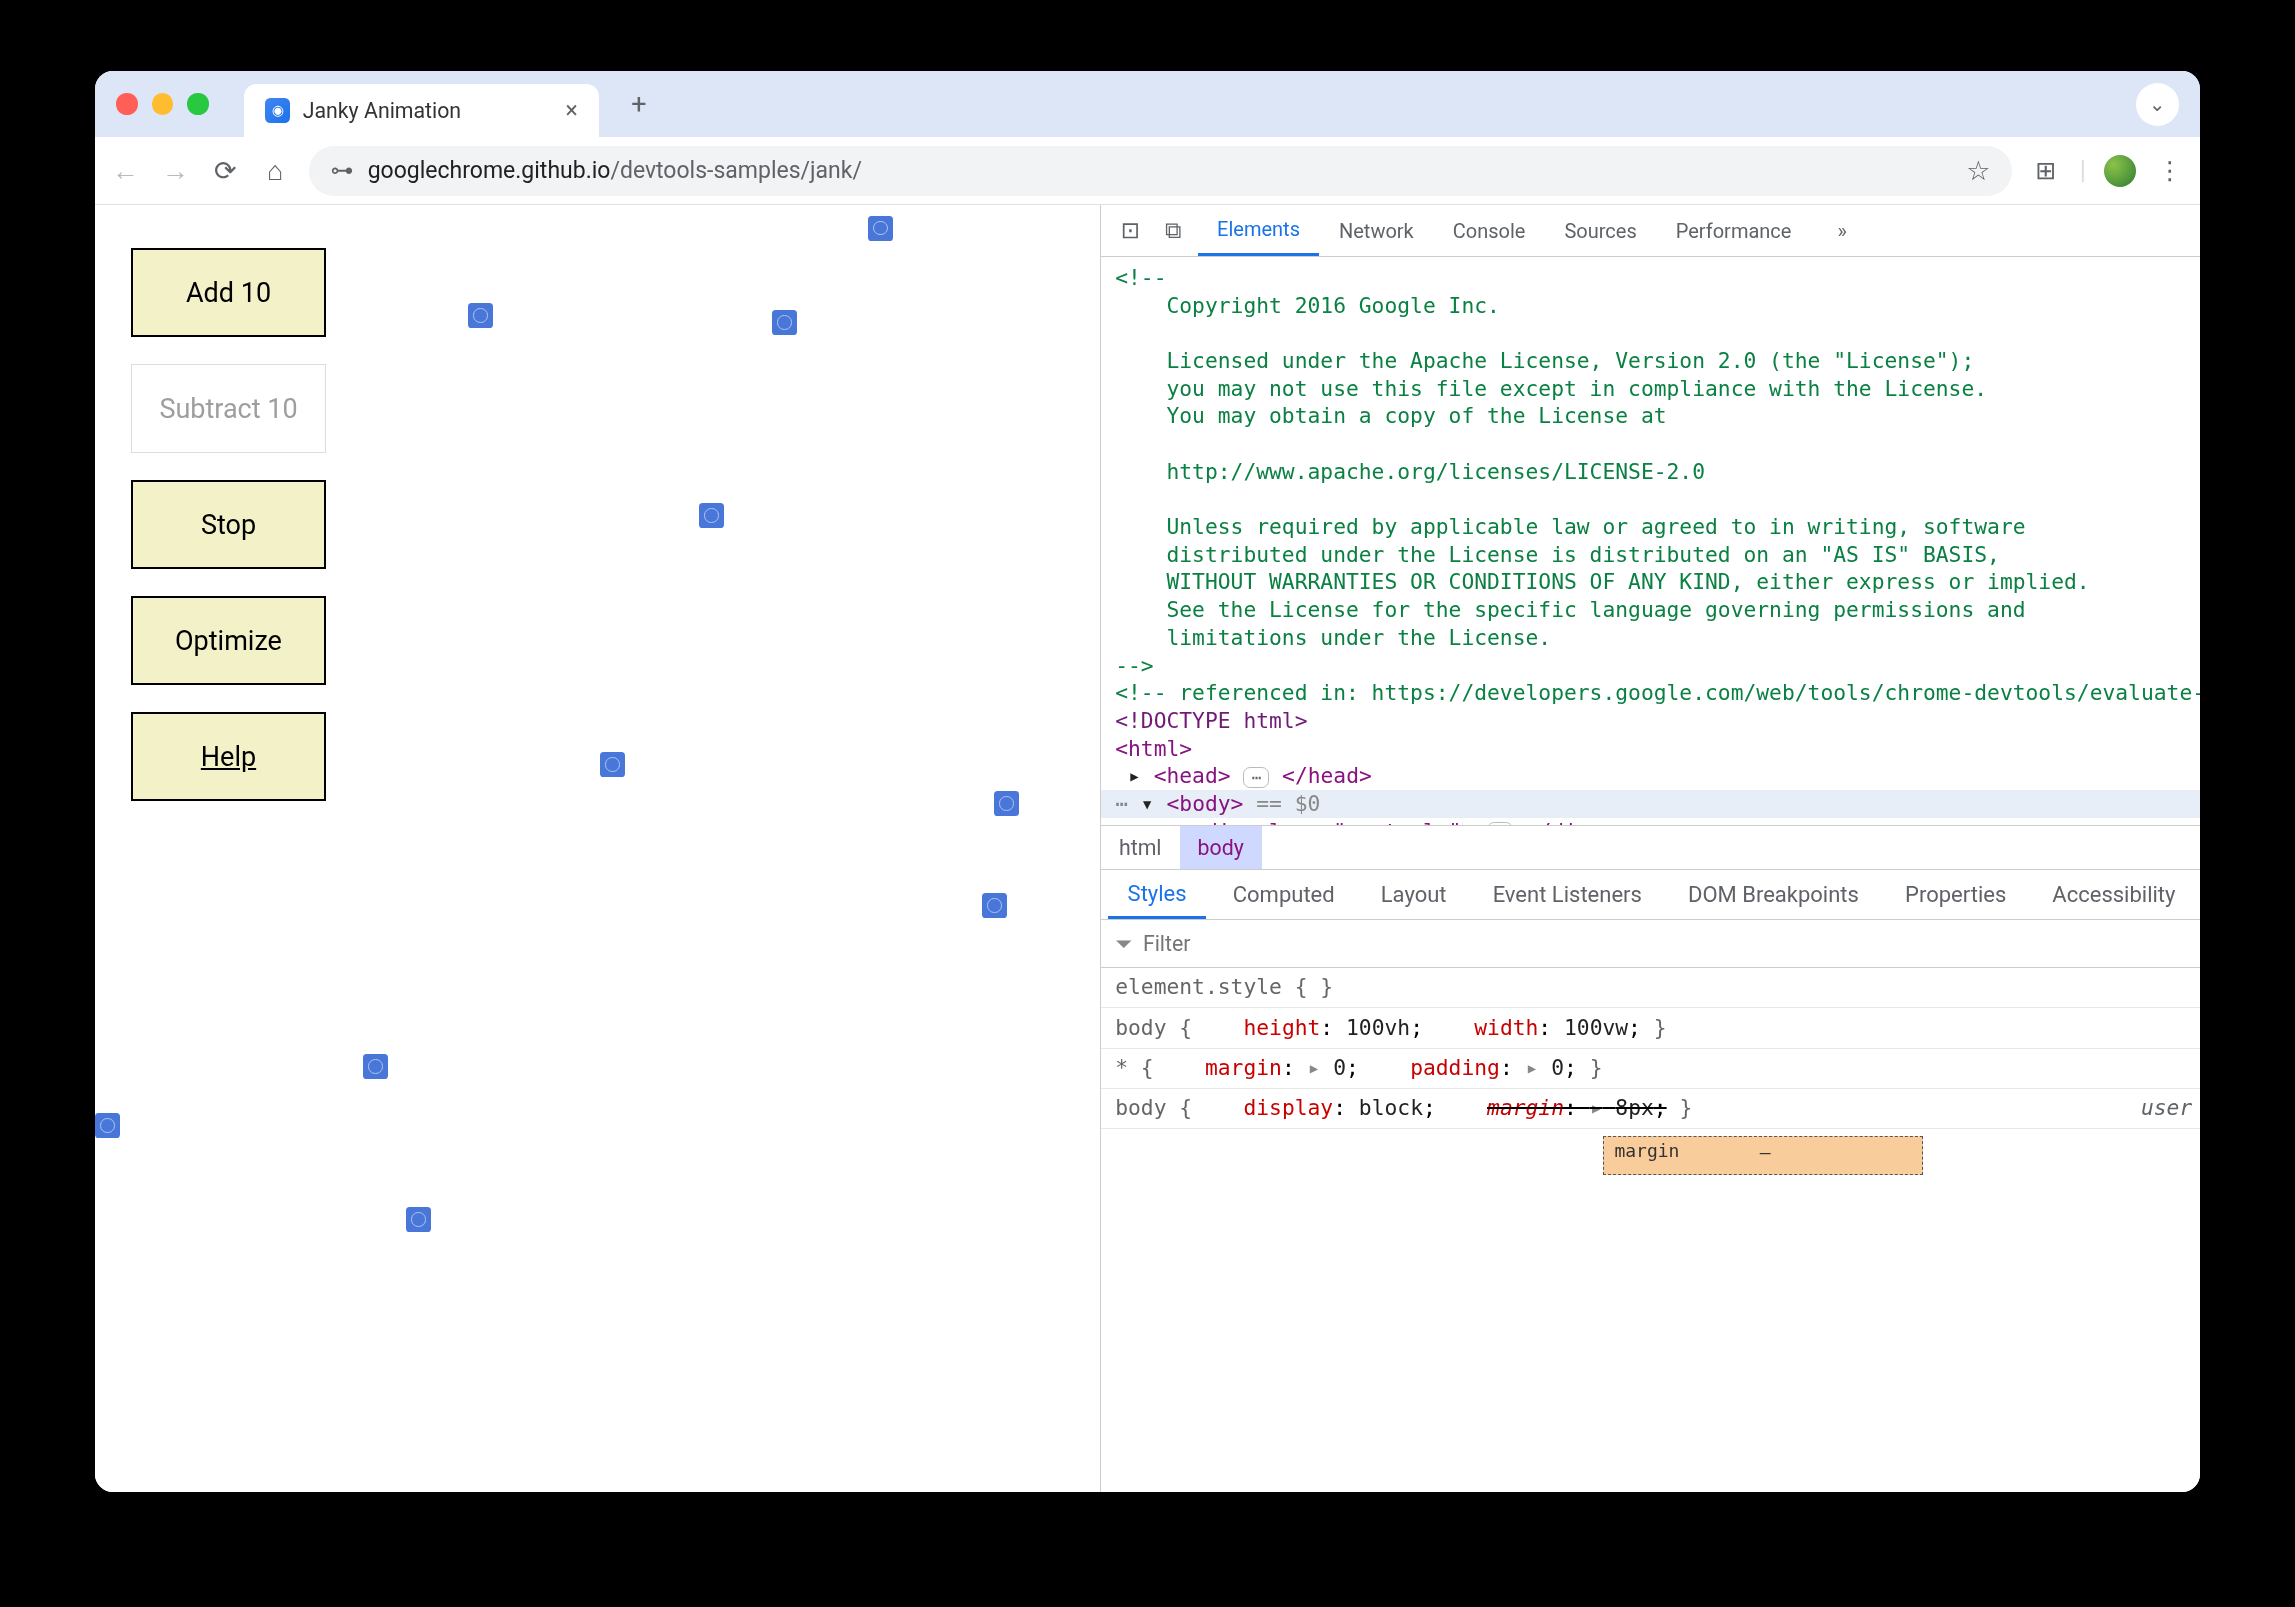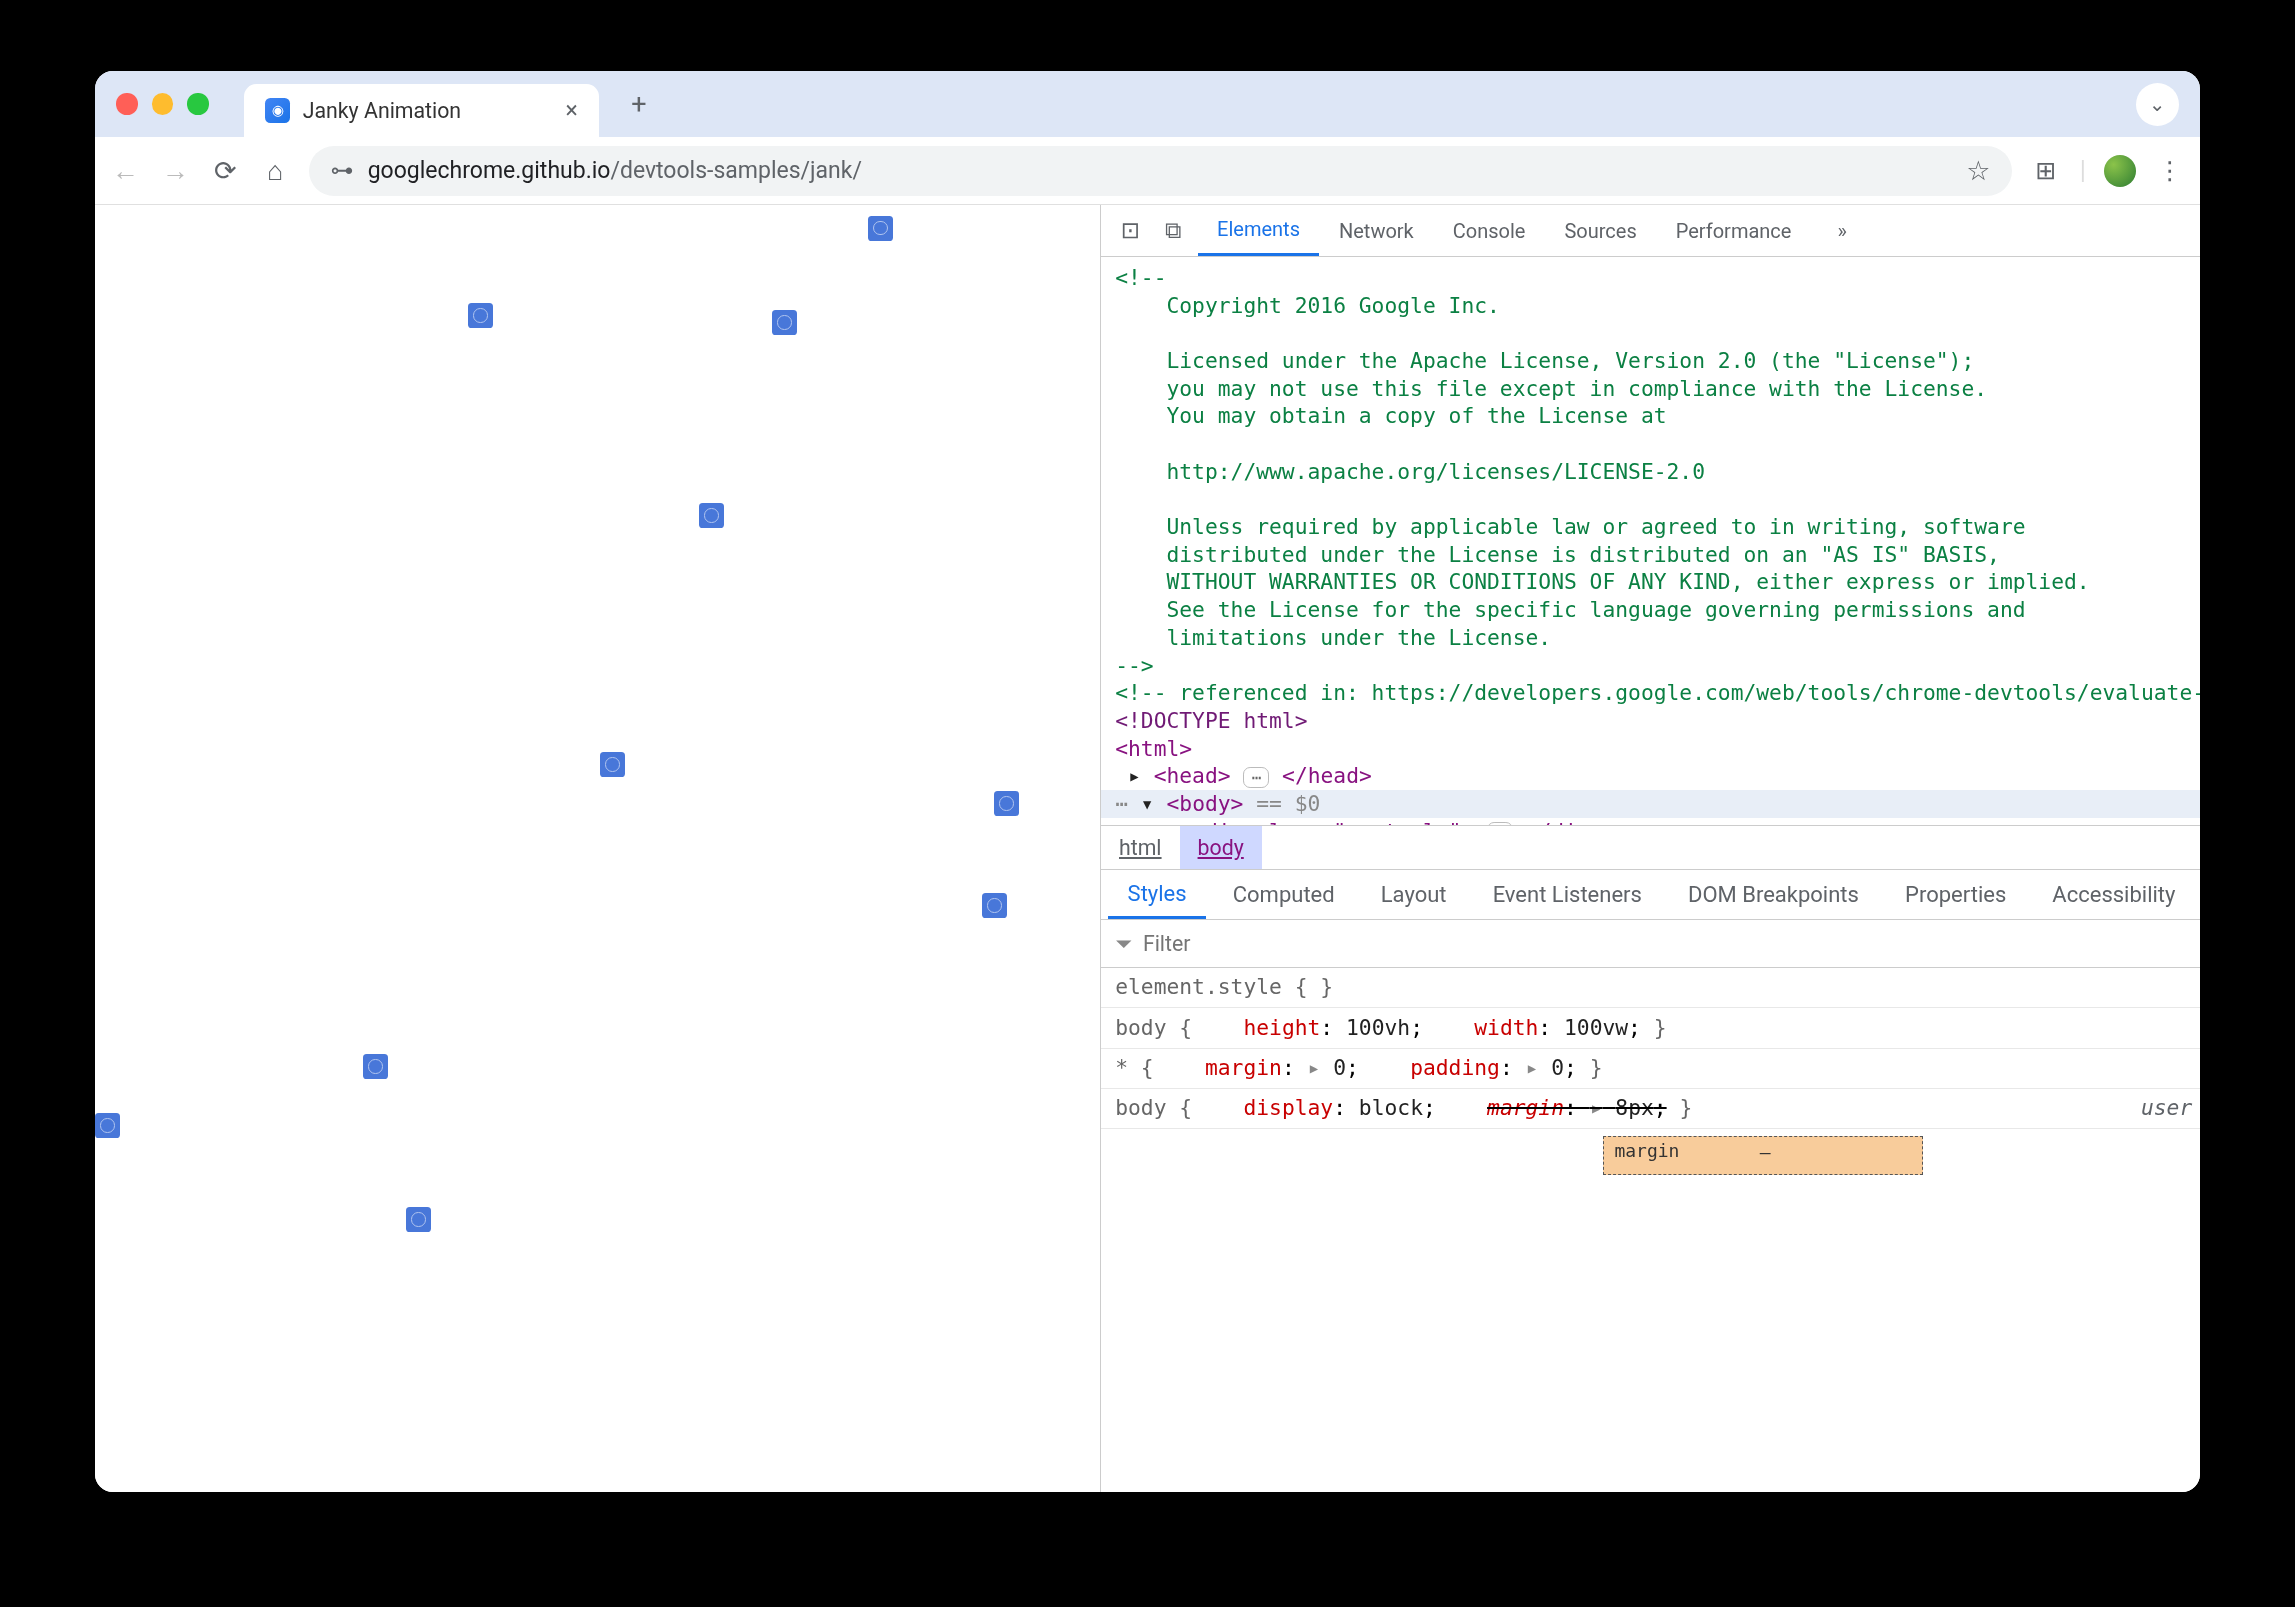--- a/index.html
+++ b/index.html
@@ -151,21 +151,21 @@
 }
 .dots-badge {
   display: inline-block; background: #fff; border: 0.9px solid #bbb;
   border-radius: 7.1px; padding: 0 7.1px; font-size: 16px; color: #666;
   vertical-align: middle; line-height: 1.2;
 }
 .breadcrumb {
   height: 44px; border-bottom: 0.9px solid #ccc;
   display: flex; align-items: stretch; font-size: 21.3px;
 }
-.crumb { padding: 0 18px; display: flex; align-items: center; color: #5f6368; text-decoration: underline; }
+.crumb { padding: 0 18px; display: flex; align-items: center; color: #5f6368; }
 .crumb.hl { background: #cfd8ff; color: #881280; }
 .styles-tabbar {
   height: 50px; display: flex; align-items: center; gap: 7.1px;
   border-bottom: 0.9px solid #ccc; padding: 0 7.1px;
 }
 .s-tab { padding: 0 19.5px; height: 100%; display: flex; align-items: center; color: #5f6368; font-size: 22px; }
 .s-tab.active { color: #1a73e8; border-bottom: 3.6px solid #1a73e8; }
 .filter-row {
   height: 48px; display: flex; align-items: center; padding: 0 14.2px;
   border-bottom: 0.9px solid #ccc; gap: 10.7px;
@@ -239,20 +239,27 @@
     </div>
     <span class="tool-icon">⊞</span>
     <span style="color:#ddd;font-size:25px;">|</span>
     <span class="avatar"></span>
     <span class="tool-icon">⋮</span>
   </div>
 
   <div class="content">
 
     <div class="page">
+      <div class="controls">
+        <button class="btn">Add 10</button>
+        <button class="btn subtract">Subtract 10</button>
+        <button class="btn">Stop</button>
+        <button class="btn">Optimize</button>
+        <button class="btn help">Help</button>
+      </div>
       <div class="boxes" id="boxes">
           <div class="box" style="top: 10.7px; left: 773px;"></div>
           <div class="box" style="top: 98px; left: 373px;"></div>
           <div class="box" style="top: 105px; left: 677px;"></div>
           <div class="box" style="top: 298px; left: 604px;"></div>
           <div class="box" style="top: 547px; left: 505px;"></div>
           <div class="box" style="top: 586px; left: 899px;"></div>
           <div class="box" style="top: 688px; left: 887px;"></div>
           <div class="box" style="top: 849px; left: 268px;"></div>
           <div class="box" style="top: 908px; left: 0px;"></div>

